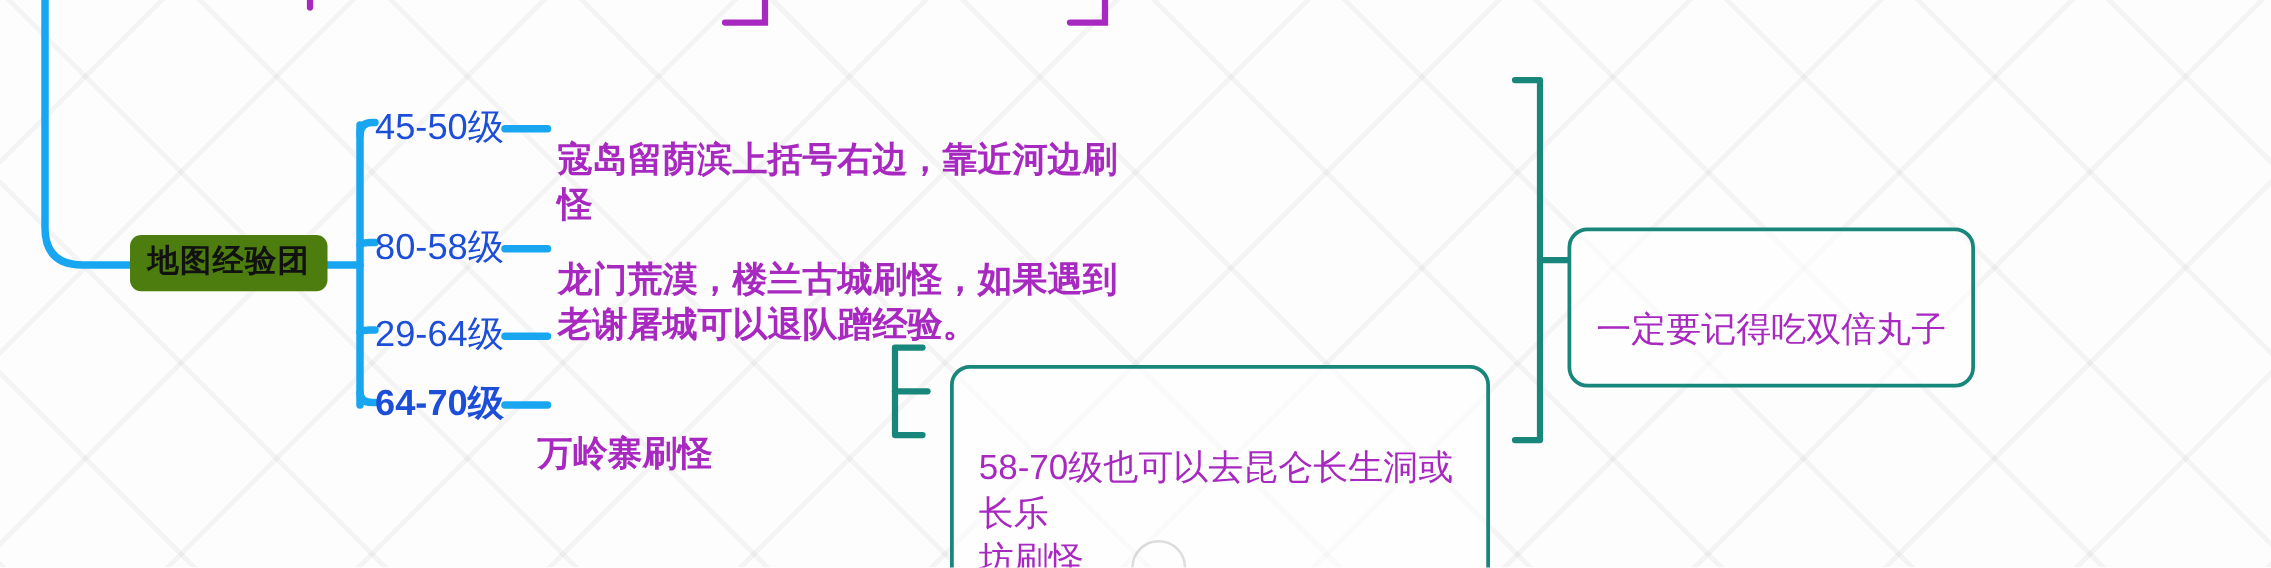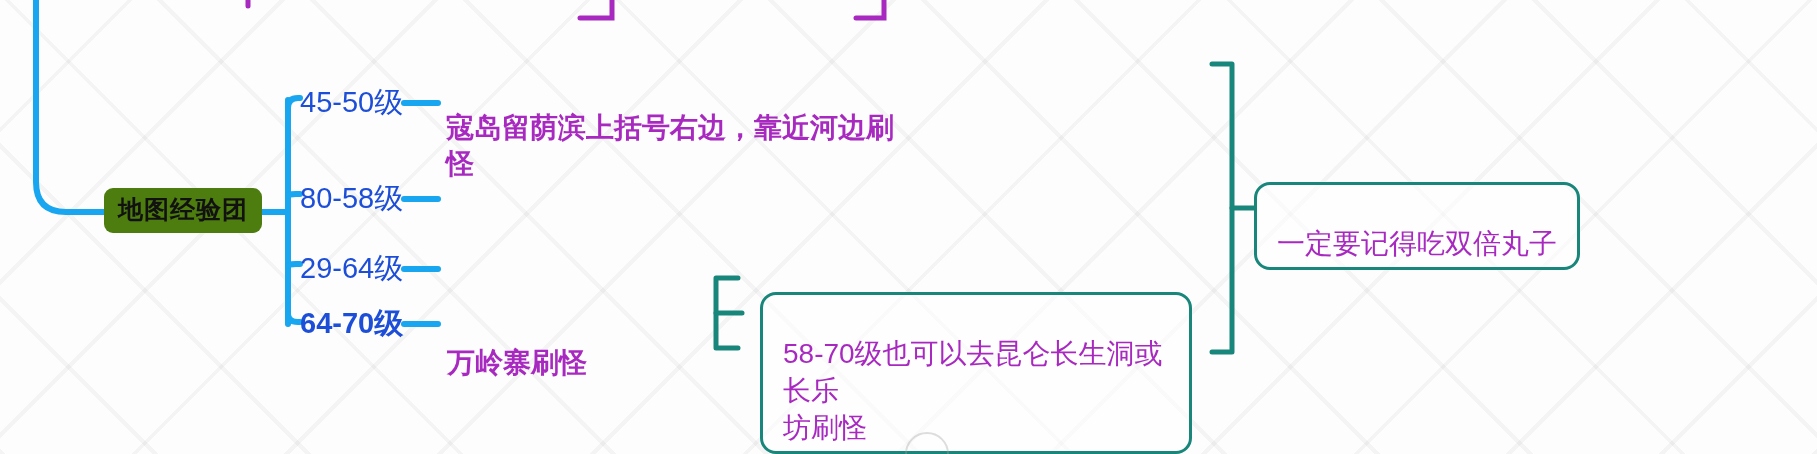--- a/index.html
+++ b/index.html
@@ -52,21 +52,21 @@
     font-weight:bold;
   }
 
   .greenbox{
     position:absolute;
     border:3px solid #18867a;
     border-radius:16px;
     color:#a829c0;
     font-size:28px;
     line-height:1.32;
-    padding:4px 20px;
+    padding:24px 20px;
     background:rgba(255,255,255,0.55);
     white-space:pre-line;
   }
 
   .logo{
     position:absolute;right:18px;bottom:16px;
     color:rgba(150,150,150,0.38);
     font-size:46px;font-weight:bold;
     letter-spacing:2px;
     user-select:none;
@@ -122,29 +122,33 @@
     <span>45-50级</span>
   </div>
   <div class="node desc" style="left:446px;top:74px;">
     <span>寇岛留荫滨上括号右边，靠近河边刷
 怪</span>
   </div>
 
   <div class="node lvl" style="left:300px;top:184px;">
     <span>80-58级</span>
   </div>
+  <div class="node desc" style="left:446px;top:170px;">
+    <span>龙门荒漠，楼兰古城刷怪，如果遇到
+老谢屠城可以退队蹭经验。</span>
+  </div>
 
   <div class="node lvl" style="left:300px;top:254px;">
     <span>29-64级</span>
   </div>
 
   <div class="node lvl" style="left:300px;top:309px;font-weight:bold;">
     <span>64-70级</span>
   </div>
-  <div class="node desc" style="left:447px;top:309px;">
+  <div class="node desc" style="left:430px;top:309px;">
     <span>万岭寨刷怪</span>
   </div>
 
   <div class="greenbox" style="left:760px;top:249px;width:386px;margin-top:43px;">
     <span>58-70级也可以去昆仑长生洞或长乐
 坊刷怪</span>
   </div>
 
   <div class="greenbox" style="left:1254px;top:182px;">
     <span>一定要记得吃双倍丸子</span>

